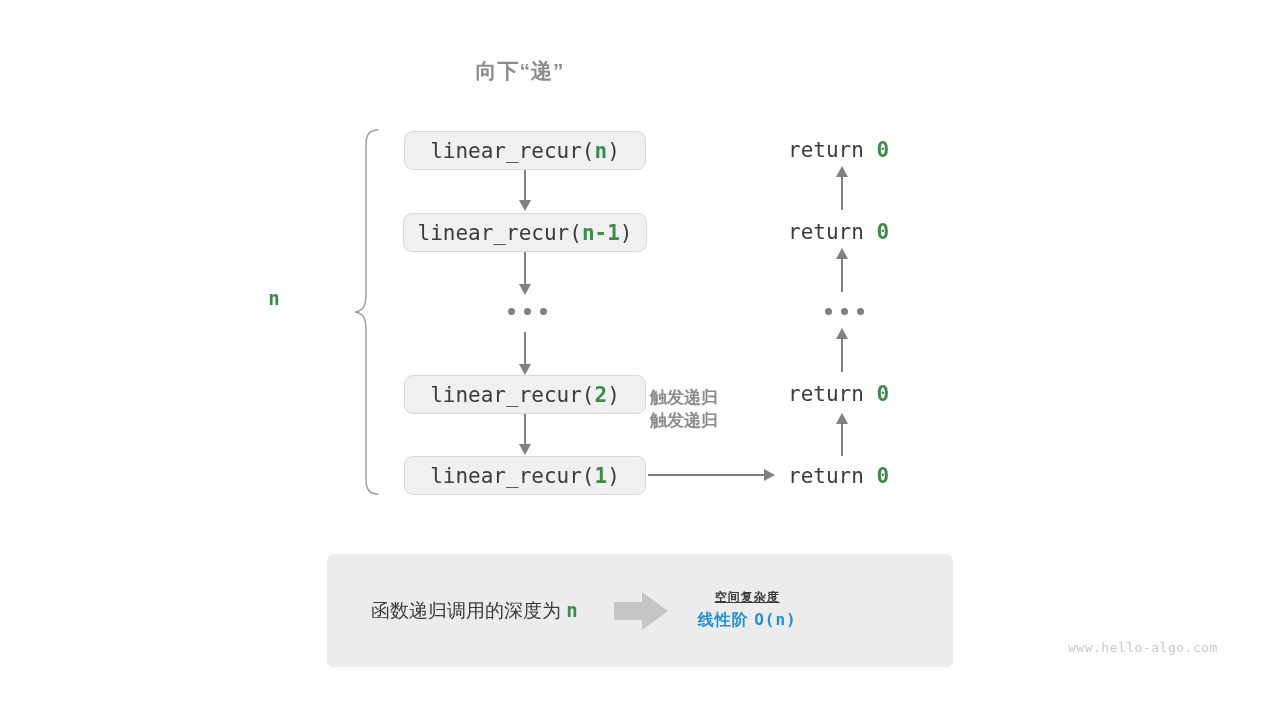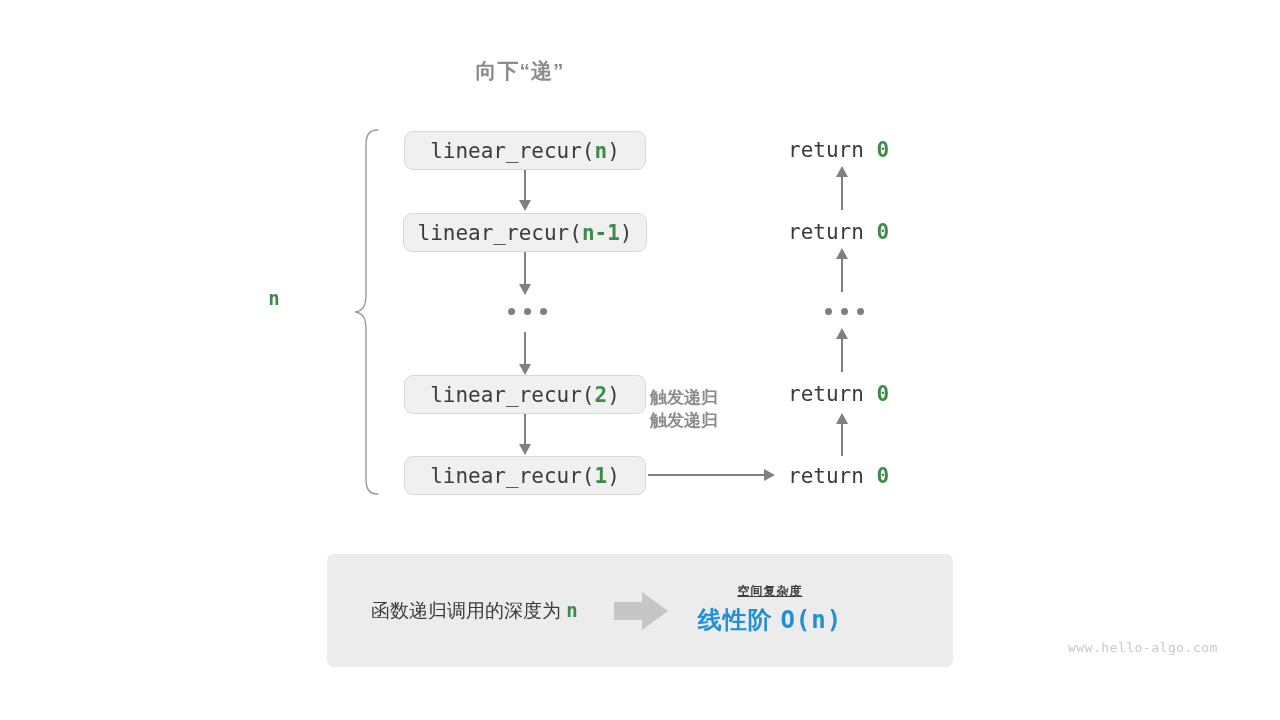--- a/index.html
+++ b/index.html
@@ -190,21 +190,21 @@
   .sum-right .r1 {
     display: block;
     font-size: 12px;
     font-weight: bold;
     color: #3b3b3b;
     letter-spacing: 1px;
     text-decoration: underline;
   }
   .sum-right .r2 {
     display: block;
-    font-size: 24px;
+    font-size: 16px;
     font-weight: bold;
     color: #1f8fd8;
     letter-spacing: 1px;
   }
   .sum-right .r2 .mono {
     font-family: "DejaVu Sans Mono", "Liberation Mono", monospace;
   }
 
   
   .watermark {

